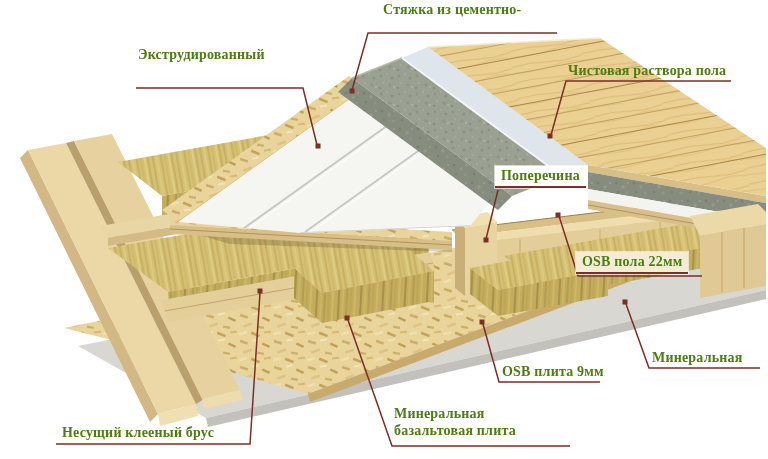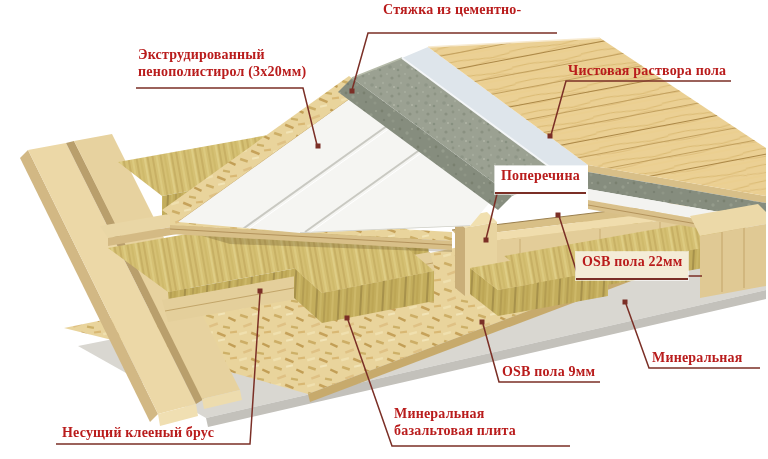--- a/index.html
+++ b/index.html
@@ -1,21 +1,21 @@
 <!DOCTYPE html>
 <html><head>
 <meta charset="utf-8">
 <style>
   html,body{margin:0;padding:0;background:#fff;}
   .stage{position:relative;width:768px;height:459px;background:#fff;overflow:hidden;
          font-family:"Liberation Serif",serif;}
   .stage svg{position:absolute;left:0;top:0;}
   .label{position:absolute;font-weight:bold;font-size:14px;line-height:17px;
-         color:#b91c1c;white-space:nowrap;letter-spacing:.2px;}
-  .boxed{background:#ffffff;border-bottom:2px solid #7b2f26;padding:1px 6px 8px;
+         color:#4d7c0f;white-space:nowrap;letter-spacing:.2px;}
+  .boxed{background:#ffffff;border-bottom:2px solid #7b2f26;padding:1px 6px 2px;
          box-shadow:0 0 0 1px rgba(255,255,255,.6);}
   .cream{background:#f4ecd7;}
 </style>
 </head>
 <body>
 
 <div class="stage">
 <svg width="768" height="459" viewBox="0 0 768 459">
   <defs>
     <pattern id="patOSB" width="34" height="26" patternUnits="userSpaceOnUse">
@@ -221,21 +221,21 @@
     <rect x="483.5" y="237.5" width="5" height="5"></rect>
     <rect x="555.5" y="212.5" width="5" height="5"></rect>
     <rect x="622.5" y="299.5" width="5" height="5"></rect>
     <rect x="479.5" y="319.5" width="5" height="5"></rect>
     <rect x="344.5" y="315.5" width="5" height="5"></rect>
     <rect x="257.5" y="288.5" width="5" height="5"></rect>
   </g>
 </svg>
 
 <div class="label" style="left:383px;top:1px"><span>Стяжка из цементно-</span><br></div>
-<div class="label" style="left:138px;top:46px"><span>Экструдированный</span><br><span>пенополистирол (3х20мм)</span></div>
+<div class="label" style="left:138px;top:46px"><span>Экструдированный</span><br></div>
 <div class="label" style="left:568px;top:62px"><span>Чистовая раствора пола</span></div>
 <div class="label boxed" style="left:495px;top:166px"><span>Поперечина</span></div>
 <div class="label boxed cream" style="left:576px;top:252px"><span>OSB пола 22мм</span></div>
 <div class="label" style="left:652px;top:349px"><span>Минеральная</span></div>
-<div class="label" style="left:502px;top:363px"><span>OSB пола 9мм</span></div>
+<div class="label" style="left:502px;top:363px"><span>OSB плита 9мм</span></div>
 <div class="label" style="left:62px;top:424px"><span>Несущий клееный брус</span></div>
 <div class="label" style="left:394px;top:405px"><span>Минеральная</span><br><span>базальтовая плита</span></div>
 </div>
 
 </body></html>

